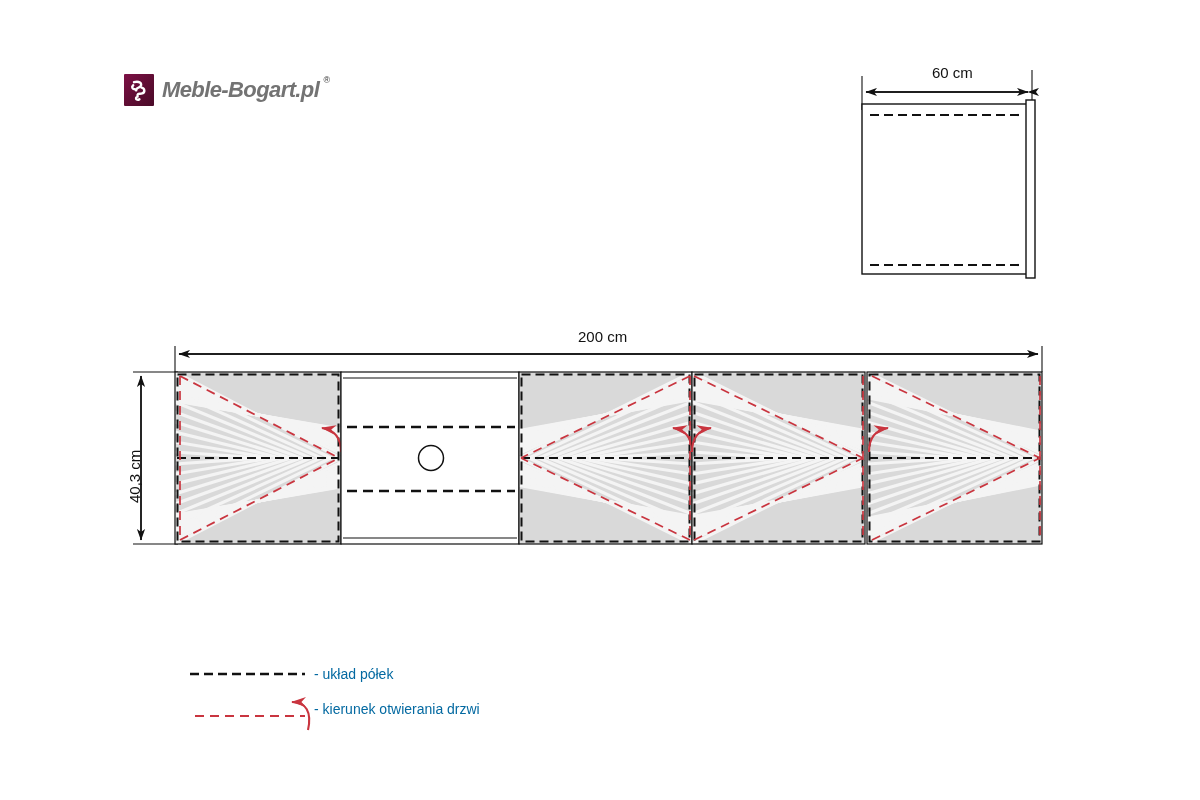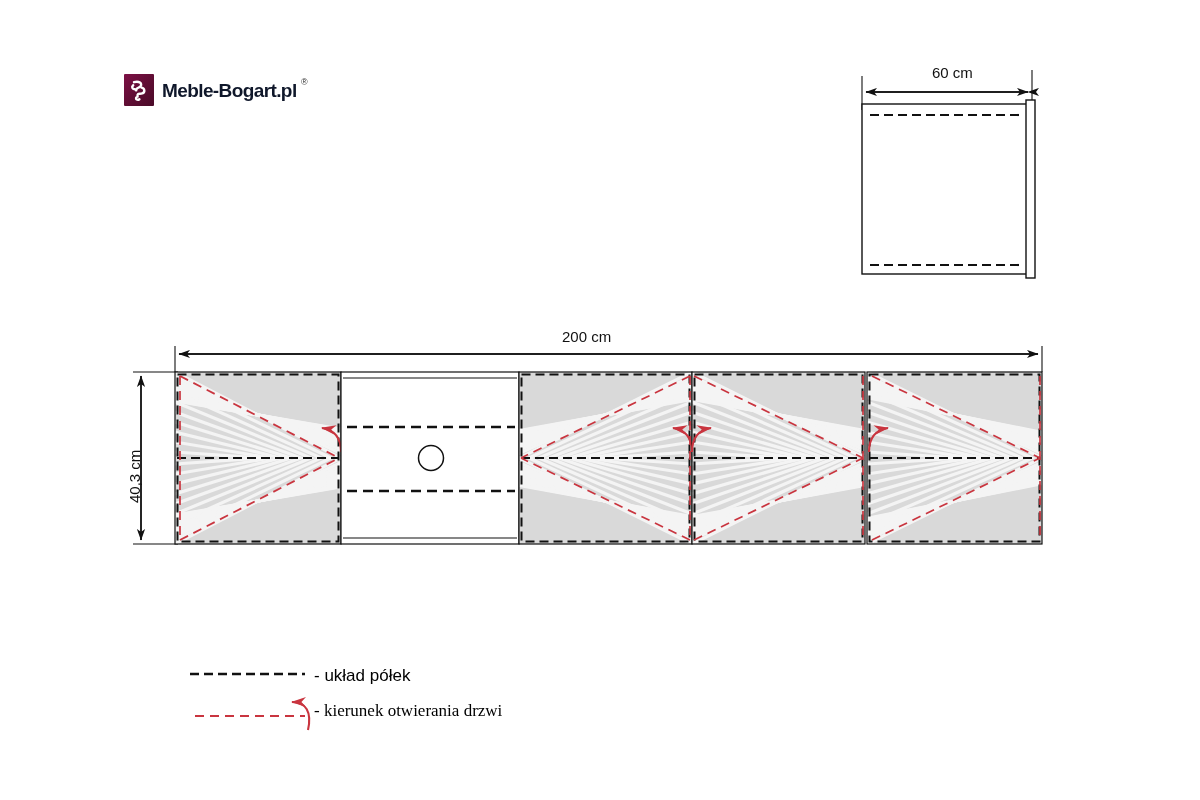--- a/index.html
+++ b/index.html
@@ -19,31 +19,31 @@
   #logo-block{left:124px;top:74px;display:flex;align-items:center;gap:8px;}
   #logo-mark{
     width:30px;height:32px;
     background:linear-gradient(135deg,#7d1045 0%,#5e0d33 55%,#4a0a28 100%);
     position:relative;border-radius:1px;
     display:flex;align-items:center;justify-content:center;
   }
   #logo-mark svg{display:block;}
   #logo-text-wrap{position:relative;}
   #logo-text{
-    font-size:19px;font-weight:bold;letter-spacing:-0.6px;
-    color:#0f172a;line-height:1;white-space:nowrap;
+    font-size:22px;font-weight:bold;letter-spacing:-0.6px;
+    color:#737373;line-height:1;white-space:nowrap;font-style:italic;
   }
   #logo-reg{
     position:absolute;right:-11px;top:-4px;
     font-size:9px;color:#333;
   }
 
   
   .dimlabel{font-size:15px;color:#111;white-space:nowrap;}
-  .legend-text{font-size:17px;color:#000000;white-space:nowrap;}
+  .legend-text{font-size:14px;color:#0369a1;white-space:nowrap;}
   .vlabel{
     transform-origin:0 0;
     transform:rotate(-90deg);
   }
 
   
   svg.layer{position:absolute;left:0;top:0;width:1200px;height:800px;overflow:visible;}
 </style>
 </head>
 <body>
@@ -301,21 +301,21 @@
 
       <line x1="190" y1="674" x2="305" y2="674" stroke="#111" stroke-width="2.6" stroke-dasharray="9 5"></line>
 
       <line x1="195" y1="716" x2="305" y2="716" stroke="#c9353f" stroke-width="2.2" stroke-dasharray="9 6"></line>
       <path d="M308,730 C312,712 306,702 292,702" stroke="#c9353f" stroke-width="2.1" fill="none" marker-end="url(#redArrow)"></path>
     </g>
   </svg>
 
   <div class="abs dimlabel" style="left:932px;top:64px;">60 cm</div>
 
-  <div class="abs dimlabel" style="left:562px;top:328px;">200 cm</div>
+  <div class="abs dimlabel" style="left:578px;top:328px;">200 cm</div>
 
   <div class="abs dimlabel vlabel" style="left:126px;top:503px;">40,3 cm</div>
 
   <div class="abs legend-text" style="left:314px;top:666px;">- układ półek</div>
 
-  <div class="abs legend-text" style="left:314px;top:701px;font-family:Liberation Serif, serif;">- kierunek otwierania drzwi</div>
+  <div class="abs legend-text" style="left:314px;top:701px;">- kierunek otwierania drzwi</div>
 
 </div>
 
 </body></html>

